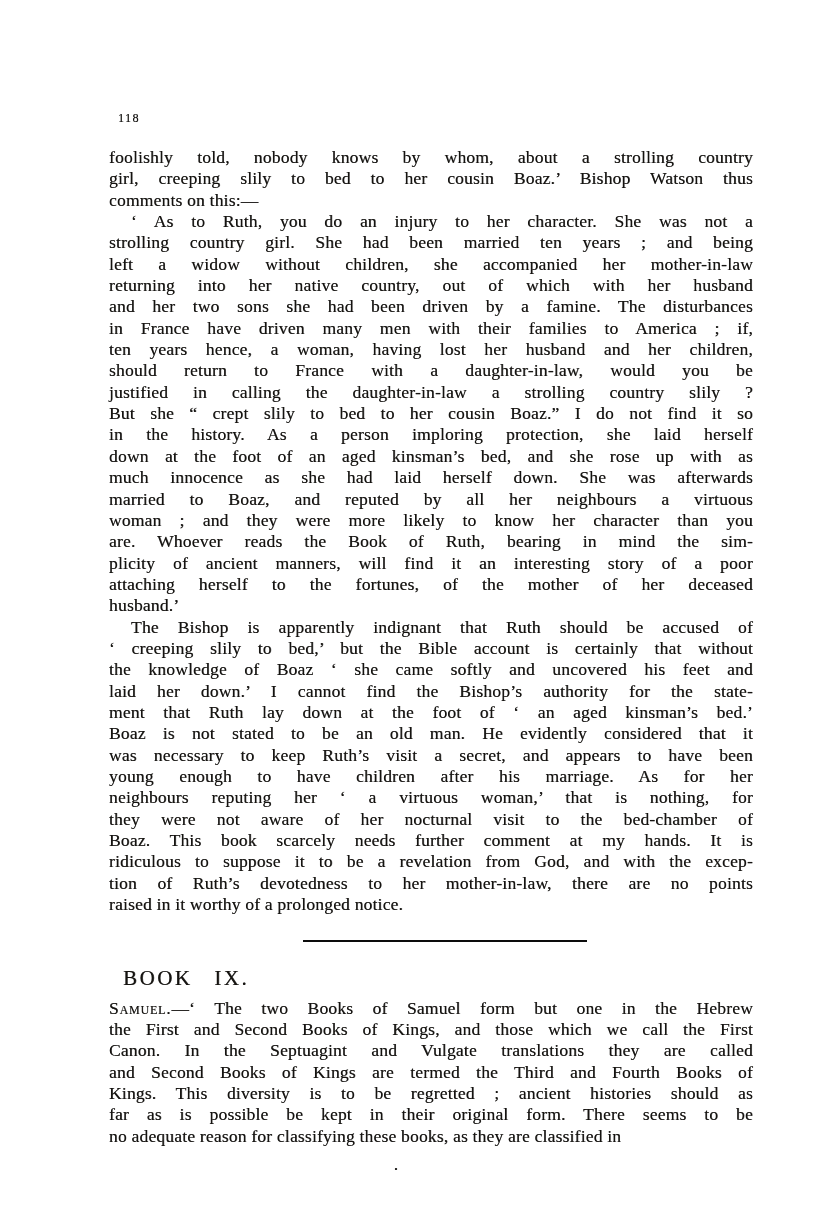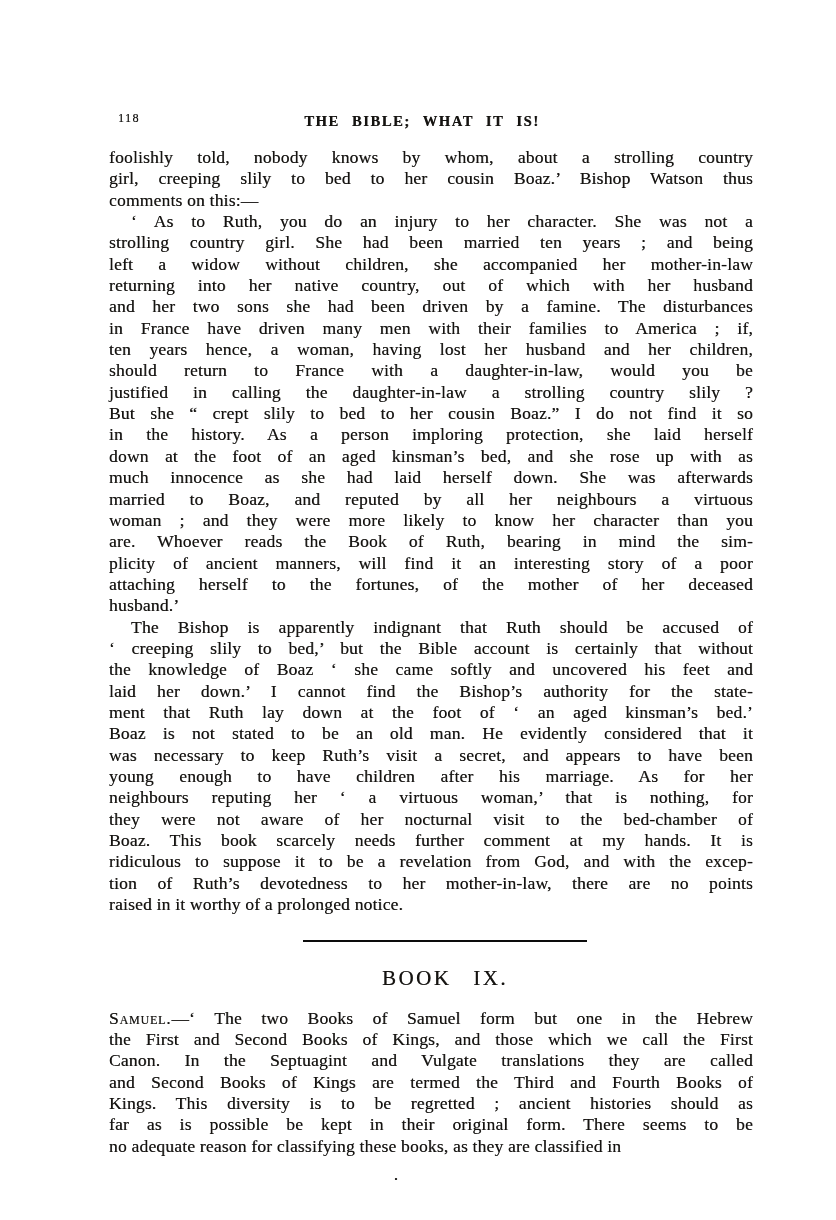--- a/index.html
+++ b/index.html
@@ -66,43 +66,42 @@
   }
   .divider {
     border: 0;
     border-top: 2px solid #0c0c0c;
     width: 284px;
     margin: 25px auto 0;
     transform: translateX(14px);
   }
   .heading {
     margin-top: 26px;
-    text-align: center;
+    text-align: left;
     font-size: 21px;
     letter-spacing: 2.5px;
     word-spacing: 14px;
     transform: translateX(14px);
     text-shadow: 0.4px 0.3px 0.5px rgba(0,0,0,0.6);
   }
   .heading + .para {
-    margin-top: 18px;
+    margin-top: 8px;
   }
   .enddot {
     margin-top: 7px;
     text-align: center;
     transform: translateX(-35px);
     font-size: 17.5px;
   }
 </style>
 </head>
 <body>
 
 <div class="page-header">
   <span class="page-number">118</span>
-  <span class="running-title">THE BIBLE; WHAT IT IS!</span>
 </div>
 
 <div class="content" id="content">
     <div class="para">
       <div class="line">foolishly told, nobody knows by whom, about a strolling country</div>
       <div class="line">girl, creeping slily to bed to her cousin Boaz.’ Bishop Watson thus</div>
       <div class="line last">comments on this:—</div>
     </div>
     <div class="para">
       <div class="line indent">‘ As to Ruth, you do an injury to her character. She was not a</div>

